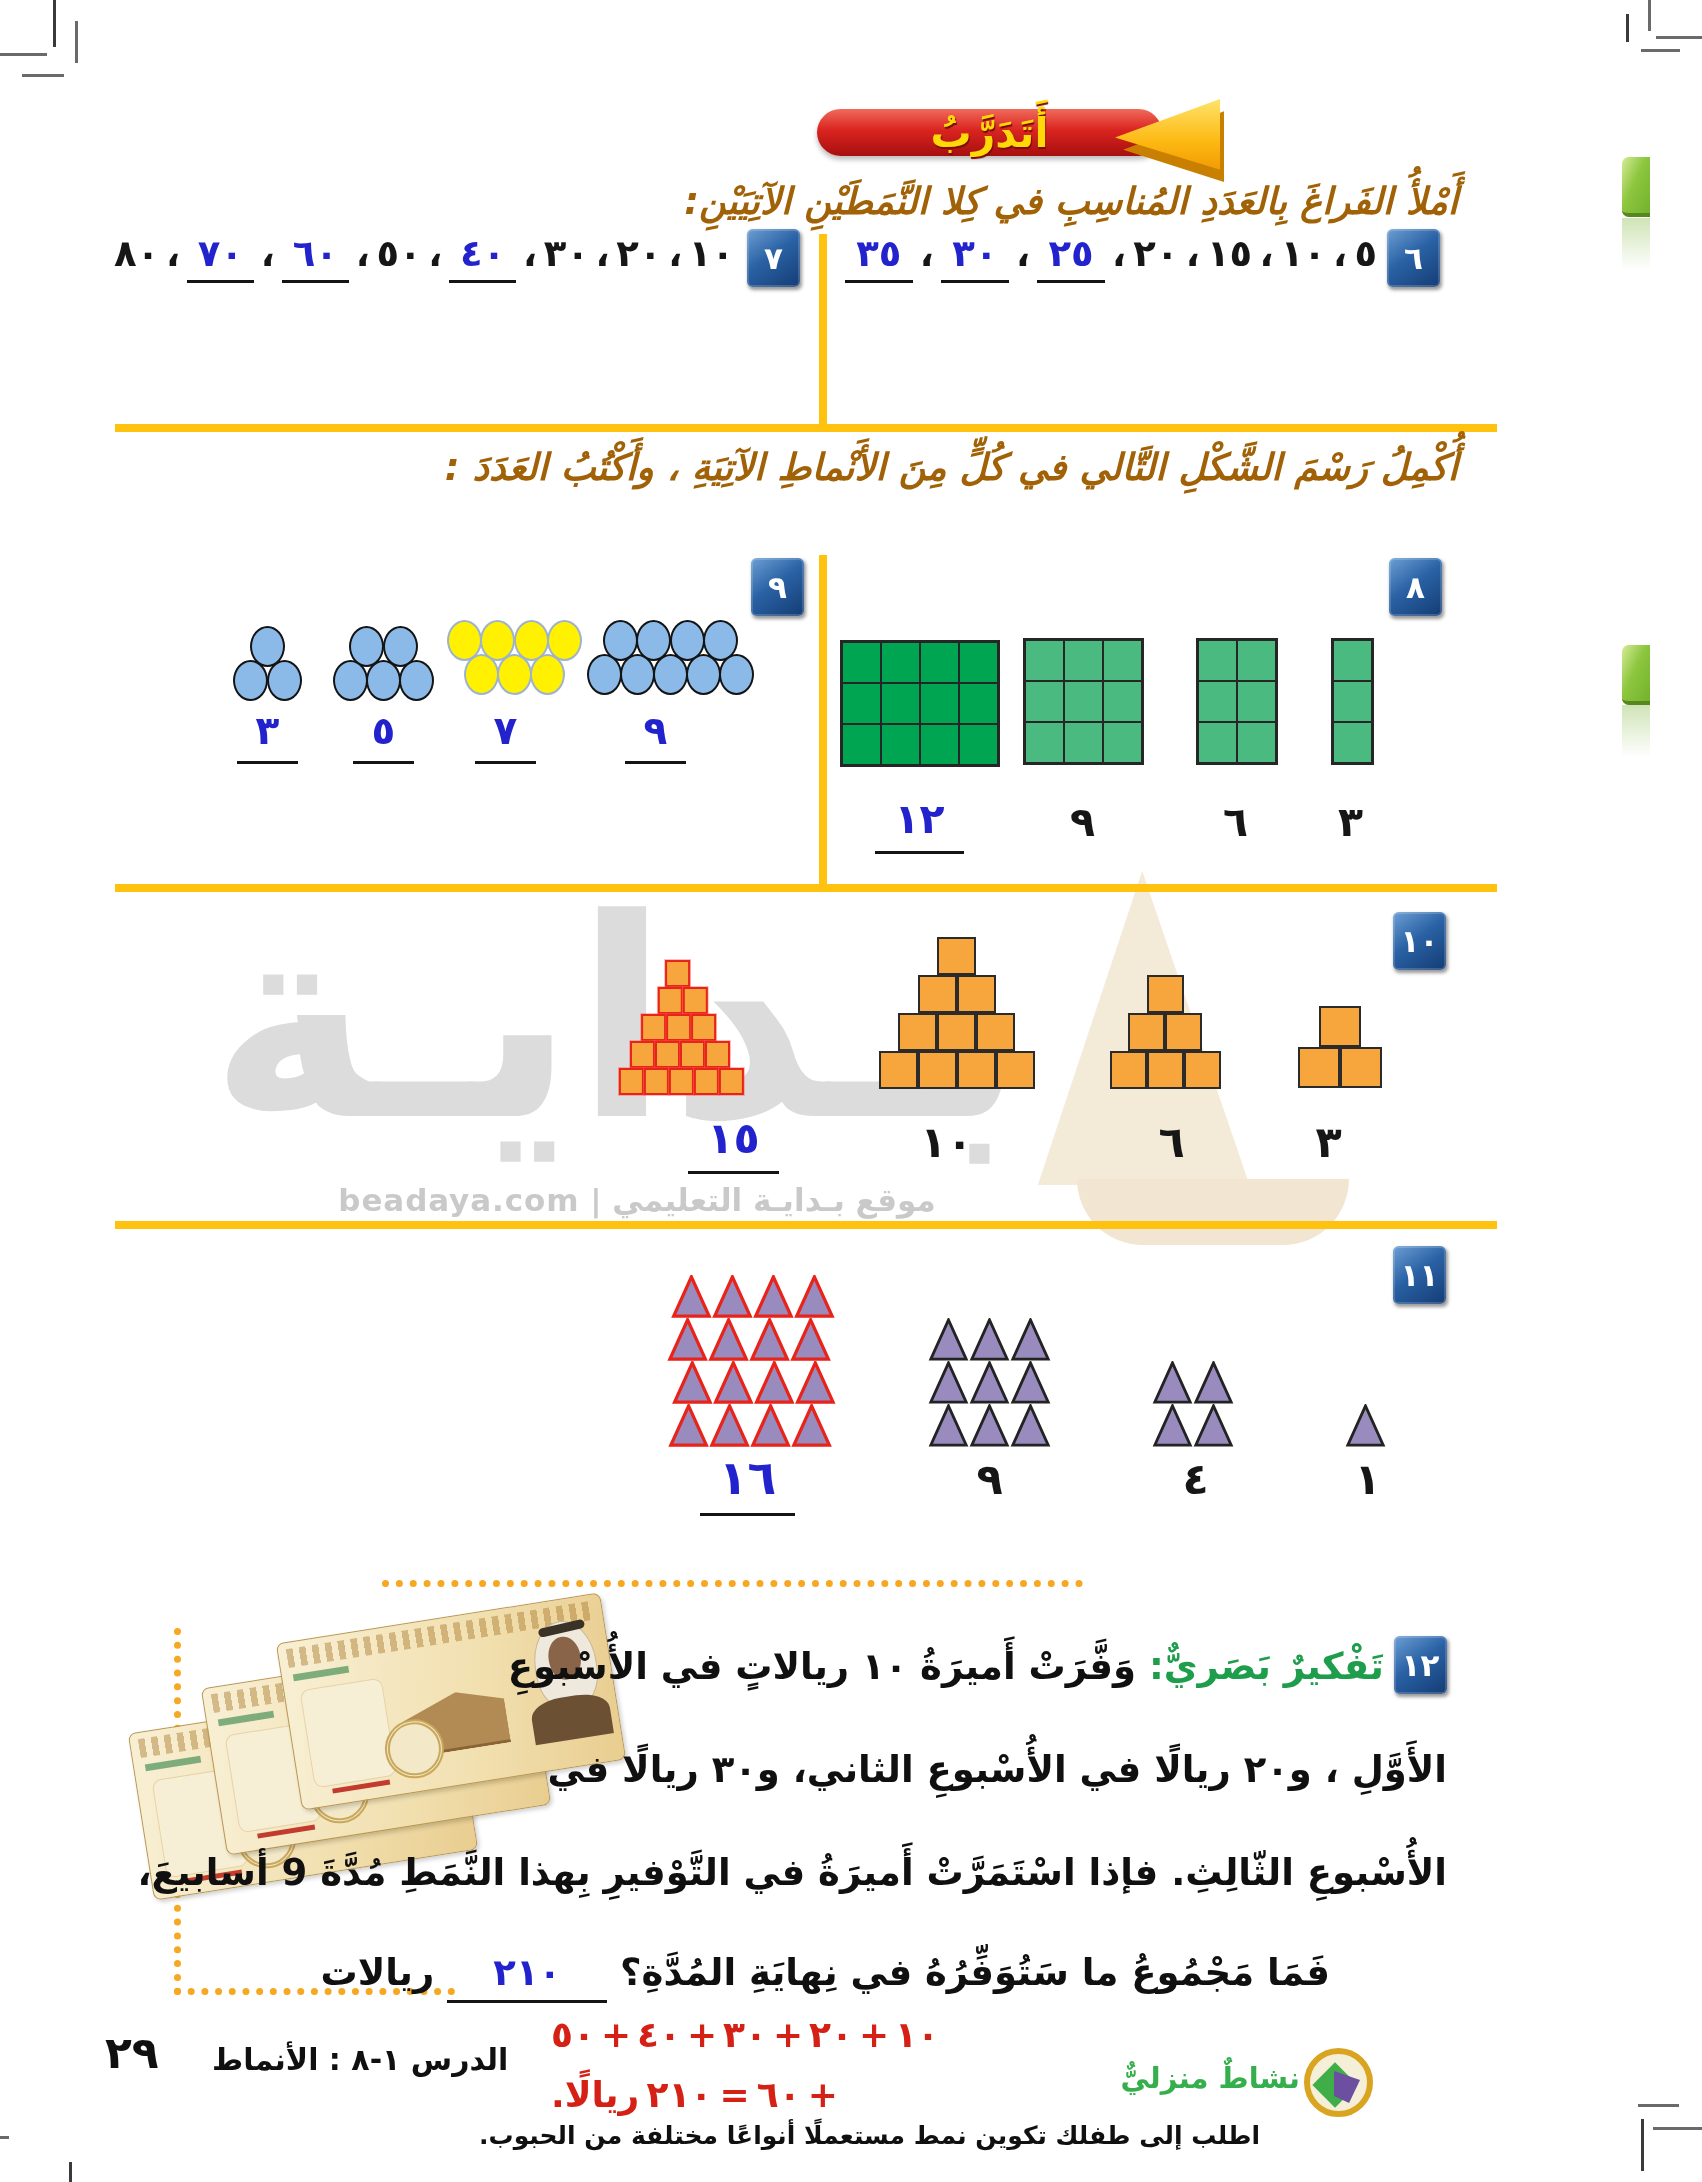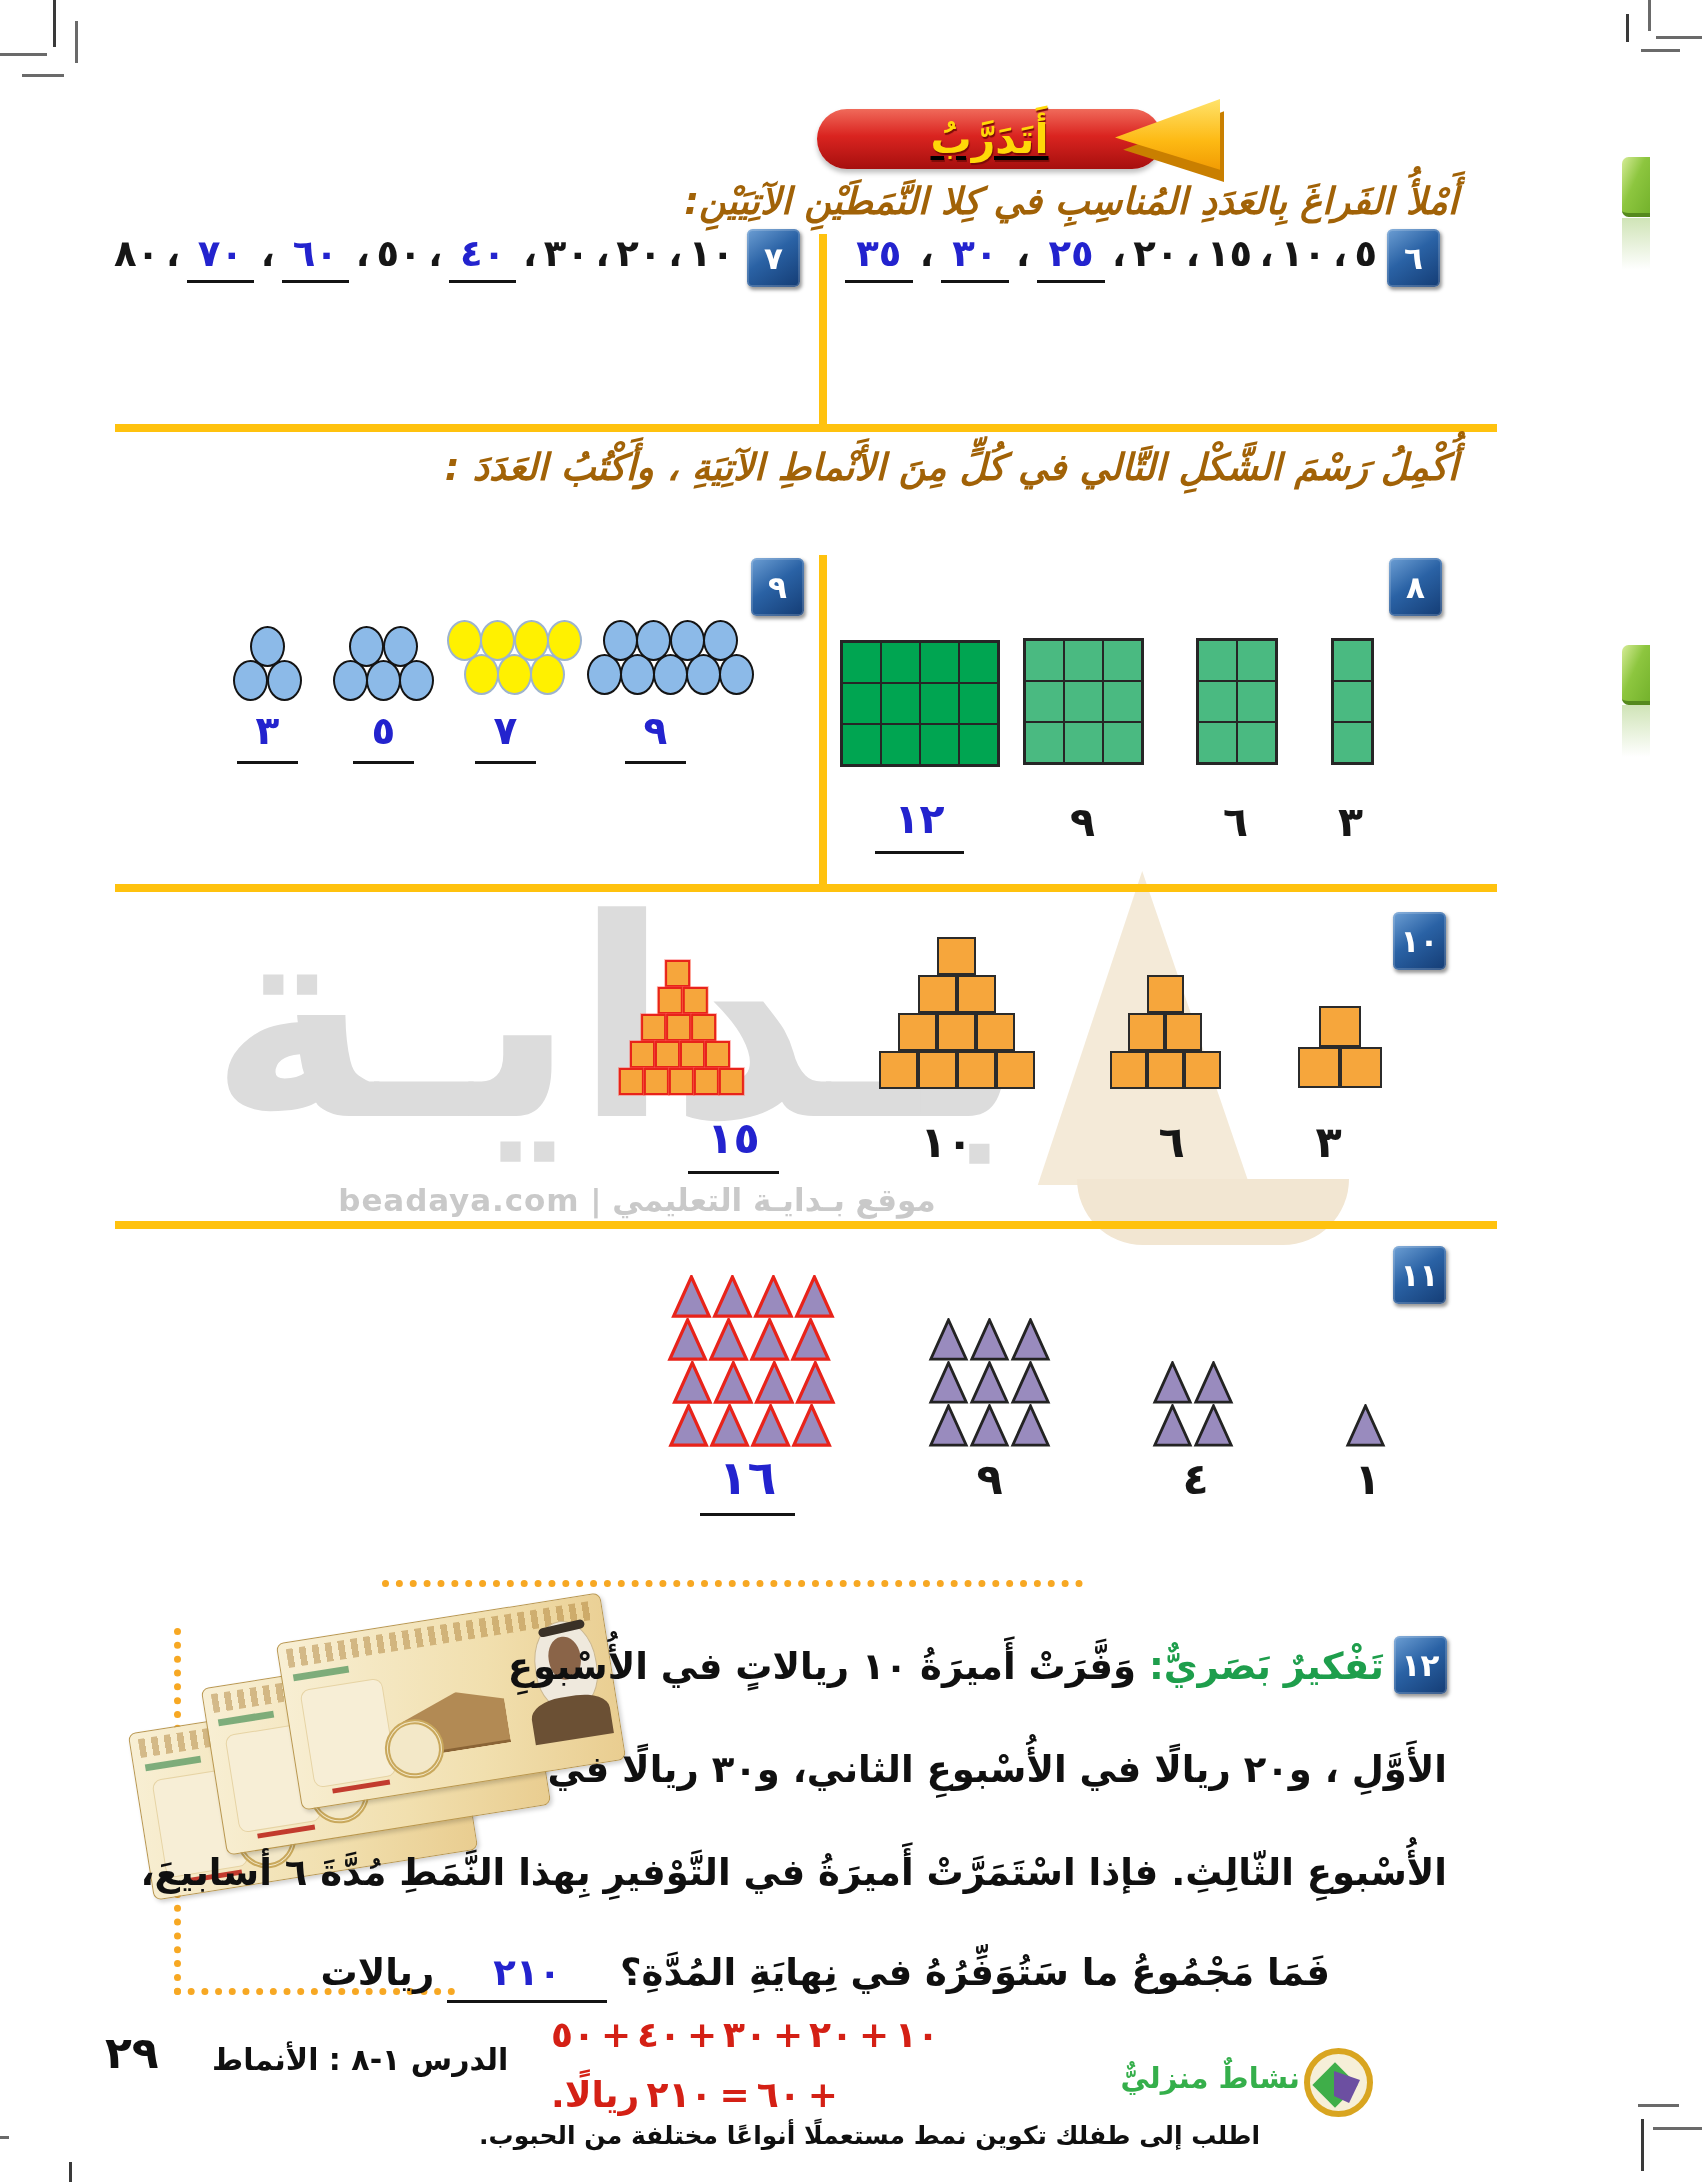--- a/index.html
+++ b/index.html
@@ -8,23 +8,23 @@
   .ar{direction:rtl;unicode-bidi:isolate;}
   
   .mark{position:absolute;background:#6a6a6a;}
   .mark.dark{background:#3a3a3a;}
   
   .tab{position:absolute;width:28px;border-radius:6.6px 0 0 6.6px;
        background:linear-gradient(115deg,#d6ec97 0%,#8dc63f 45%,#74b22c 100%);
        border-bottom:4.7px solid #55891d;}
   .tabfade{position:absolute;width:28px;background:linear-gradient(180deg,rgba(150,195,95,.45),rgba(150,195,95,0));}
   
-  .banner{position:absolute;left:817px;top:109px;width:345px;height:60px;border-radius:30px;
+  .banner{position:absolute;left:817px;top:109px;width:345px;height:47px;border-radius:30px;
           background:linear-gradient(180deg,#f06a5a 0%,#da2420 45%,#a60f0e 100%);
-          box-shadow:0 3.7px 5.6px rgba(0,0,0,.25);z-index:4;display:flex;align-items:center;justify-content:center;text-decoration:underline;}
+          box-shadow:0 3.7px 5.6px rgba(0,0,0,.25);z-index:4;display:flex;align-items:center;justify-content:center;}
   .banner .btxt{color:#ffd808;font-size:41px;font-weight:bold;text-shadow:0.9px 1.9px 0.9px #7c0b08;}
   .arrowback{position:absolute;left:1119px;top:105px;width:105px;height:77px;z-index:5;
              background:#c97f00;clip-path:polygon(100% 8%,100% 100%,4% 58%);}
   .arrowfront{position:absolute;left:1115px;top:99px;width:105px;height:77px;z-index:6;
               background:linear-gradient(180deg,#ffe36b 0%,#fdb913 55%,#ef9500 100%);
               clip-path:polygon(100% 0,100% 92%,0 50%);}
   
   .hrule{position:absolute;left:115px;width:1382px;height:8.4px;background:#FFC20E;z-index:2;}
   .vrule{position:absolute;width:8.4px;background:#FFC20E;z-index:2;}
   
@@ -519,21 +519,21 @@
       <div class="redline"></div>
     </div>
   </div>
 
   <div class="badge" style="left:1394px;top:1636px;">١٢</div>
   <div class="ptext ar" style="right:318px;top:1645px;">
     <span class="lead">تَفْكيرٌ بَصَريٌّ:</span>
     <span>وَفَّرَتْ أَميرَةُ ١٠ ريالاتٍ في الأُسْبوعِ</span>
   </div>
   <div class="ptext ar" style="right:255px;top:1748px;">الأَوَّلِ ، و٢٠ ريالًا في الأُسْبوعِ الثاني، و٣٠ ريالًا في</div>
-  <div class="ptext ar" style="right:255px;top:1851px;">الأُسْبوعِ الثّالِثِ. فإذا اسْتَمَرَّتْ أَميرَةُ في التَّوْفيرِ بِهذا النَّمَطِ مُدَّةَ ٦ أسابيعَ،</div>
+  <div class="ptext ar" style="right:255px;top:1851px;">الأُسْبوعِ الثّالِثِ. فإذا اسْتَمَرَّتْ أَميرَةُ في التَّوْفيرِ بِهذا النَّمَطِ مُدَّةَ 9 أسابيعَ،</div>
   <div class="ptext ar l4" style="right:372px;top:1951px;">
     <span>فَمَا مَجْمُوعُ ما سَتُوَفِّرُهُ في نِهايَةِ المُدَّةِ؟</span>
     <span class="blank">٢١٠</span>
     <span>ريالات</span>
   </div>
   <div class="work ar" style="left:551px;top:2014px;width:388px;">
       <span class="wtok" style="color: rgb(212, 32, 21);">١٠</span>
       <span class="wtok" style="color: rgb(212, 32, 21);">+</span>
       <span class="wtok" style="color: rgb(212, 32, 21);">٢٠</span>
       <span class="wtok" style="color: rgb(212, 32, 21);">+</span>

